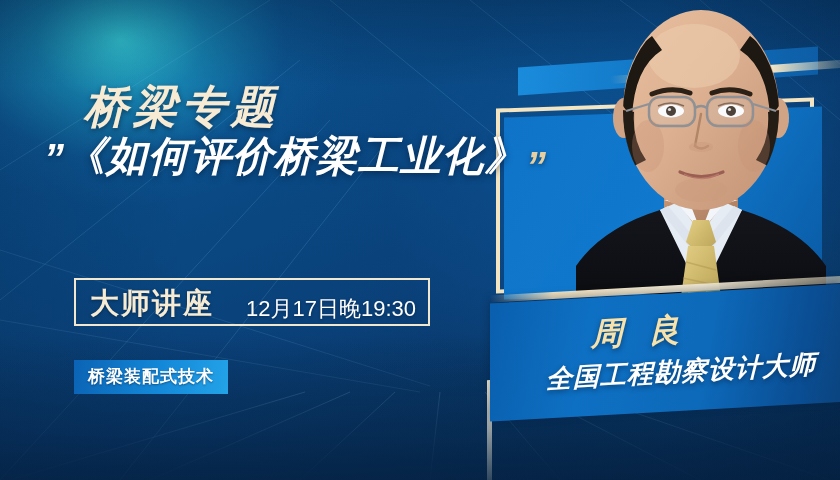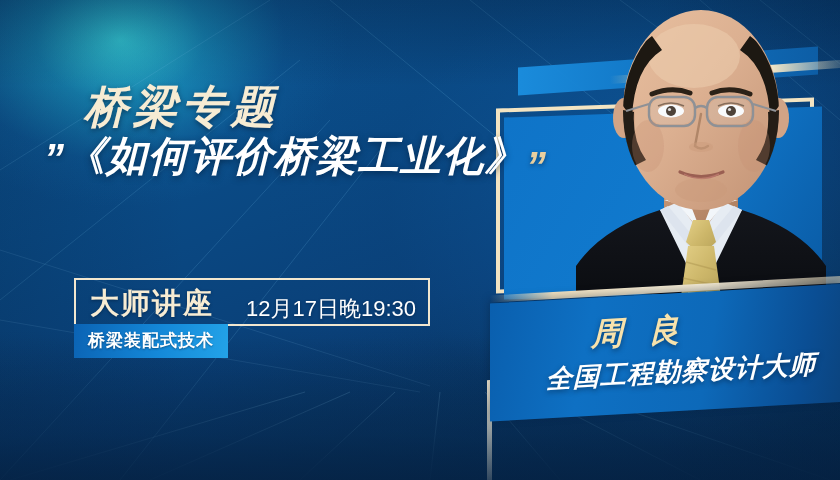--- a/index.html
+++ b/index.html
@@ -74,21 +74,21 @@
   .lecture-date{
     display:flex;align-items:center;justify-content:center;
     padding:0 12px 0 16px;
     font-size:22px;font-weight:400;letter-spacing:0px;
     color:#ffffff;
     text-shadow:0 1px 3px rgba(2,22,45,0.45);
     white-space:nowrap;
   }
 
   
-  .pills{position:absolute;left:74px;top:324px;display:flex;gap:26px;}
+  .pills{position:absolute;left:74px;top:360px;display:flex;gap:26px;}
   .pill{
     padding:5px 14px 6px;
     font-size:17px;font-weight:700;letter-spacing:1px;
     color:#ffffff;
     background:linear-gradient(100deg,#0b63b4 0%,#1488d8 55%,#23a3e8 100%);
     text-shadow:0 1px 2px rgba(2,22,45,0.45);
     white-space:nowrap;
   }
 
   

